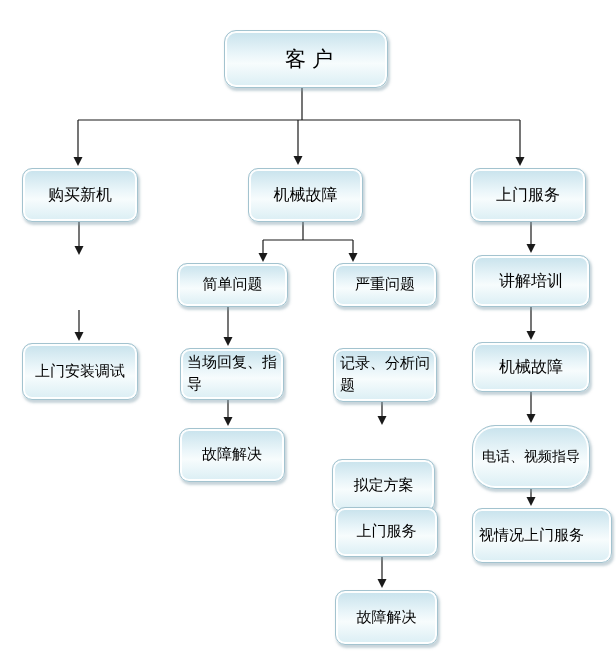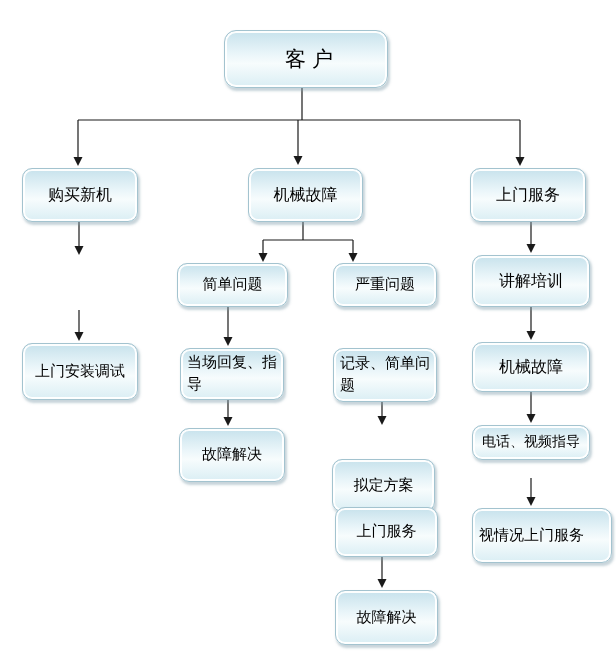--- a/index.html
+++ b/index.html
@@ -153,29 +153,29 @@
   <div class="node" style="left:22px; top:343px; width:116px; height:57px;">上门安装调试</div>
 
   <div class="node" style="left:177px; top:263px; width:111px; height:44px;">简单问题</div>
 
   <div class="node" style="left:333px; top:263px; width:104px; height:44px;">严重问题</div>
 
   <div class="node ml" style="left:180px; top:348px; width:104px; height:52px;">当场回复、指导</div>
 
   <div class="node" style="left:179px; top:428px; width:106px; height:54px;">故障解决</div>
 
-  <div class="node ml" style="left:333px; top:348px; width:104px; height:54px;">记录、简单问题</div>
+  <div class="node ml" style="left:333px; top:348px; width:104px; height:54px;">记录、分析问题</div>
 
   <div class="node" style="left:332px; top:427px; width:103px; height:53px;margin-top:32px;">拟定方案</div>
 
   <div class="node" style="left:335px; top:507px; width:103px; height:50px;">上门服务</div>
 
   <div class="node" style="left:335px; top:590px; width:103px; height:55px;">故障解决</div>
 
   <div class="node md" style="left:472px; top:255px; width:118px; height:52px;">讲解培训</div>
 
   <div class="node md" style="left:472px; top:342px; width:118px; height:50px;">机械故障</div>
 
-  <div class="node fs14" style="left:472px; top:425px; width:118px; height:35px;">电话、视频指导</div>
+  <div class="node fs14" style="left:472px; top:425px; width:118px; height:64px;border-radius:23px;">电话、视频指导</div>
 
   <div class="node ml" style="left:472px; top:508px; width:140px; height:55px;">视情况上门服务</div>
 
 </div>
 
 </body></html>

